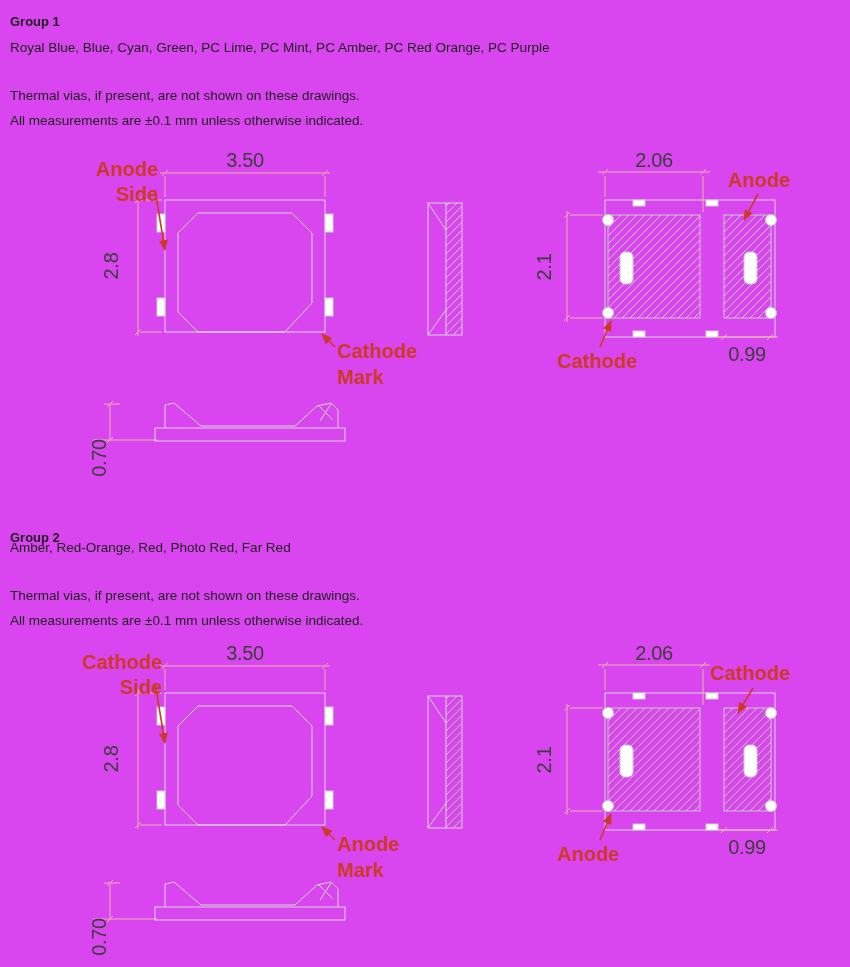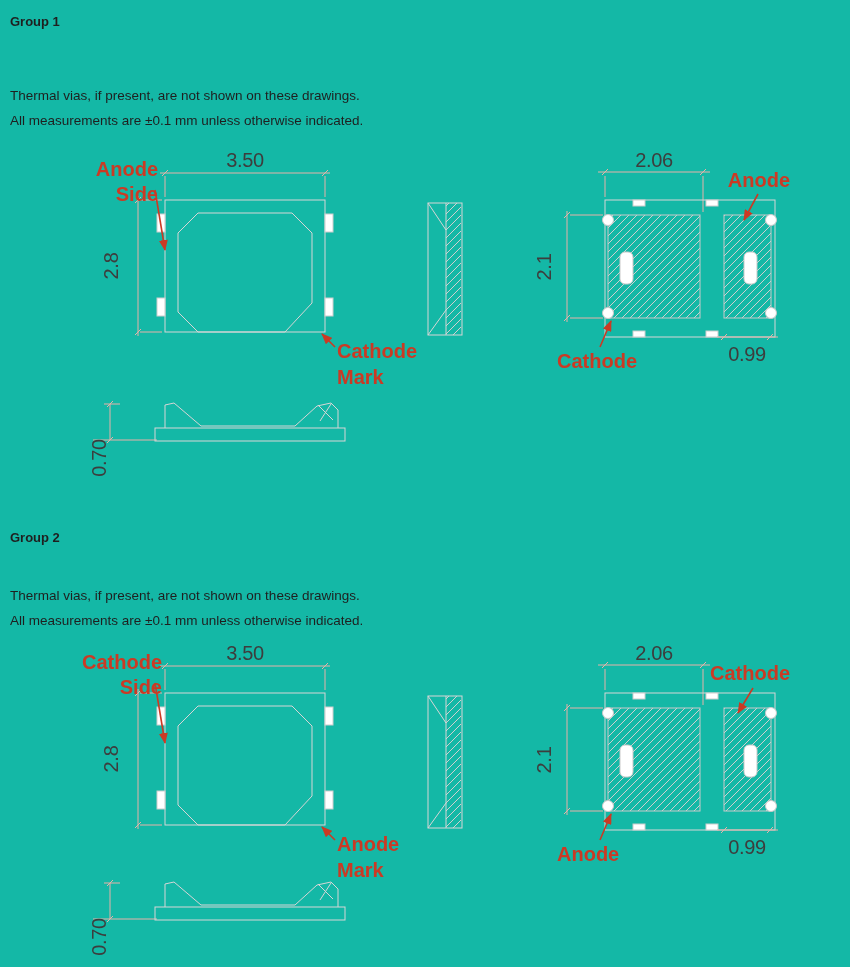--- a/index.html
+++ b/index.html
@@ -1,35 +1,36 @@
 <!DOCTYPE html>
 <html><head>
 <meta charset="utf-8">
 <style>
   html,body{margin:0;padding:0;background:#ffffff;}
-  .canvas{position:relative;width:850px;height:967px;background:#14b8a6;overflow:hidden;
+  .canvas{position:relative;width:850px;height:967px;background:#d946ef;overflow:hidden;
           font-family:"Liberation Sans",sans-serif;}
   .tline{position:absolute;left:10px;white-space:nowrap;color:#1f1f1f;}
   .t-title{font-size:13px;font-weight:700;}
   .t-body{font-size:13.5px;font-weight:400;}
   svg{position:absolute;left:0;}
   .ol{stroke:#d6d6d6;stroke-width:1;fill:none;}
   .ol2{stroke:#cdcdcd;stroke-width:1;fill:#ffffff;}
   .padol{stroke:#c9c9c9;stroke-width:1;}
   .dim{stroke:#e7b2a9;stroke-width:1;fill:none;}
   .dim-num{font-family:"Liberation Sans",sans-serif;font-size:20px;fill:#3d3d3d;letter-spacing:-0.3px;}
   .red-label{font-family:"Liberation Sans",sans-serif;font-size:20px;font-weight:700;fill:#cb3a24;}
   .leader{stroke:#cb3a24;stroke-width:1.6;fill:none;}
 </style>
 </head>
 <body>
 
 <div class="canvas">
 
   <div class="tline t-title" style="top:14px">Group 1</div>
+  <div class="tline t-body" style="top:40px">Royal Blue, Blue, Cyan, Green, PC Lime, PC Mint, PC Amber, PC Red Orange, PC Purple</div>
   <div class="tline t-body" style="top:88px">Thermal vias, if present, are not shown on these drawings.</div>
   <div class="tline t-body" style="top:113px">All measurements are ±0.1 mm unless otherwise indicated.</div>
 
   <svg style="top:140px" width="850" height="348" viewBox="0 0 850 348">
     <defs>
       <pattern id="hatch-1" patternUnits="userSpaceOnUse" width="8" height="8">
         <path d="M-1,9 L9,-1" stroke="#cfcfcf" stroke-width="1"></path>
       </pattern>
       <marker id="arrow-1" markerUnits="userSpaceOnUse" markerWidth="12" markerHeight="9" refX="10" refY="4.5" orient="auto">
         <path d="M0,0 L11,4.5 L0,9 Z" fill="#cb3a24"></path>
@@ -148,20 +149,21 @@
       </g>
       <text class="dim-num" text-anchor="middle" transform="translate(106 318) rotate(-90)">0.70</text>
       <rect class="ol" x="155" y="288" width="190" height="13"></rect>
       <path class="ol" d="M165,288 V265 L174,263 L201,286 H295 L317,266 L331,263 L338,270 V288"></path>
       <line class="ol" x1="318" y1="265" x2="333" y2="280"></line>
       <line class="ol" x1="331" y1="264" x2="320" y2="281"></line>
     </g>
   </svg>
 
   <div class="tline t-title" style="top:530px">Group 2</div>
+  <div class="tline t-body" style="top:540px">Amber, Red-Orange, Red, Photo Red, Far Red</div>
   <div class="tline t-body" style="top:588px">Thermal vias, if present, are not shown on these drawings.</div>
   <div class="tline t-body" style="top:613px">All measurements are ±0.1 mm unless otherwise indicated.</div>
 
   <svg style="top:633px" width="850" height="334" viewBox="0 0 850 334">
     <defs>
       <pattern id="hatch-2" patternUnits="userSpaceOnUse" width="8" height="8">
         <path d="M-1,9 L9,-1" stroke="#cfcfcf" stroke-width="1"></path>
       </pattern>
       <marker id="arrow-2" markerUnits="userSpaceOnUse" markerWidth="12" markerHeight="9" refX="10" refY="4.5" orient="auto">
         <path d="M0,0 L11,4.5 L0,9 Z" fill="#cb3a24"></path>

